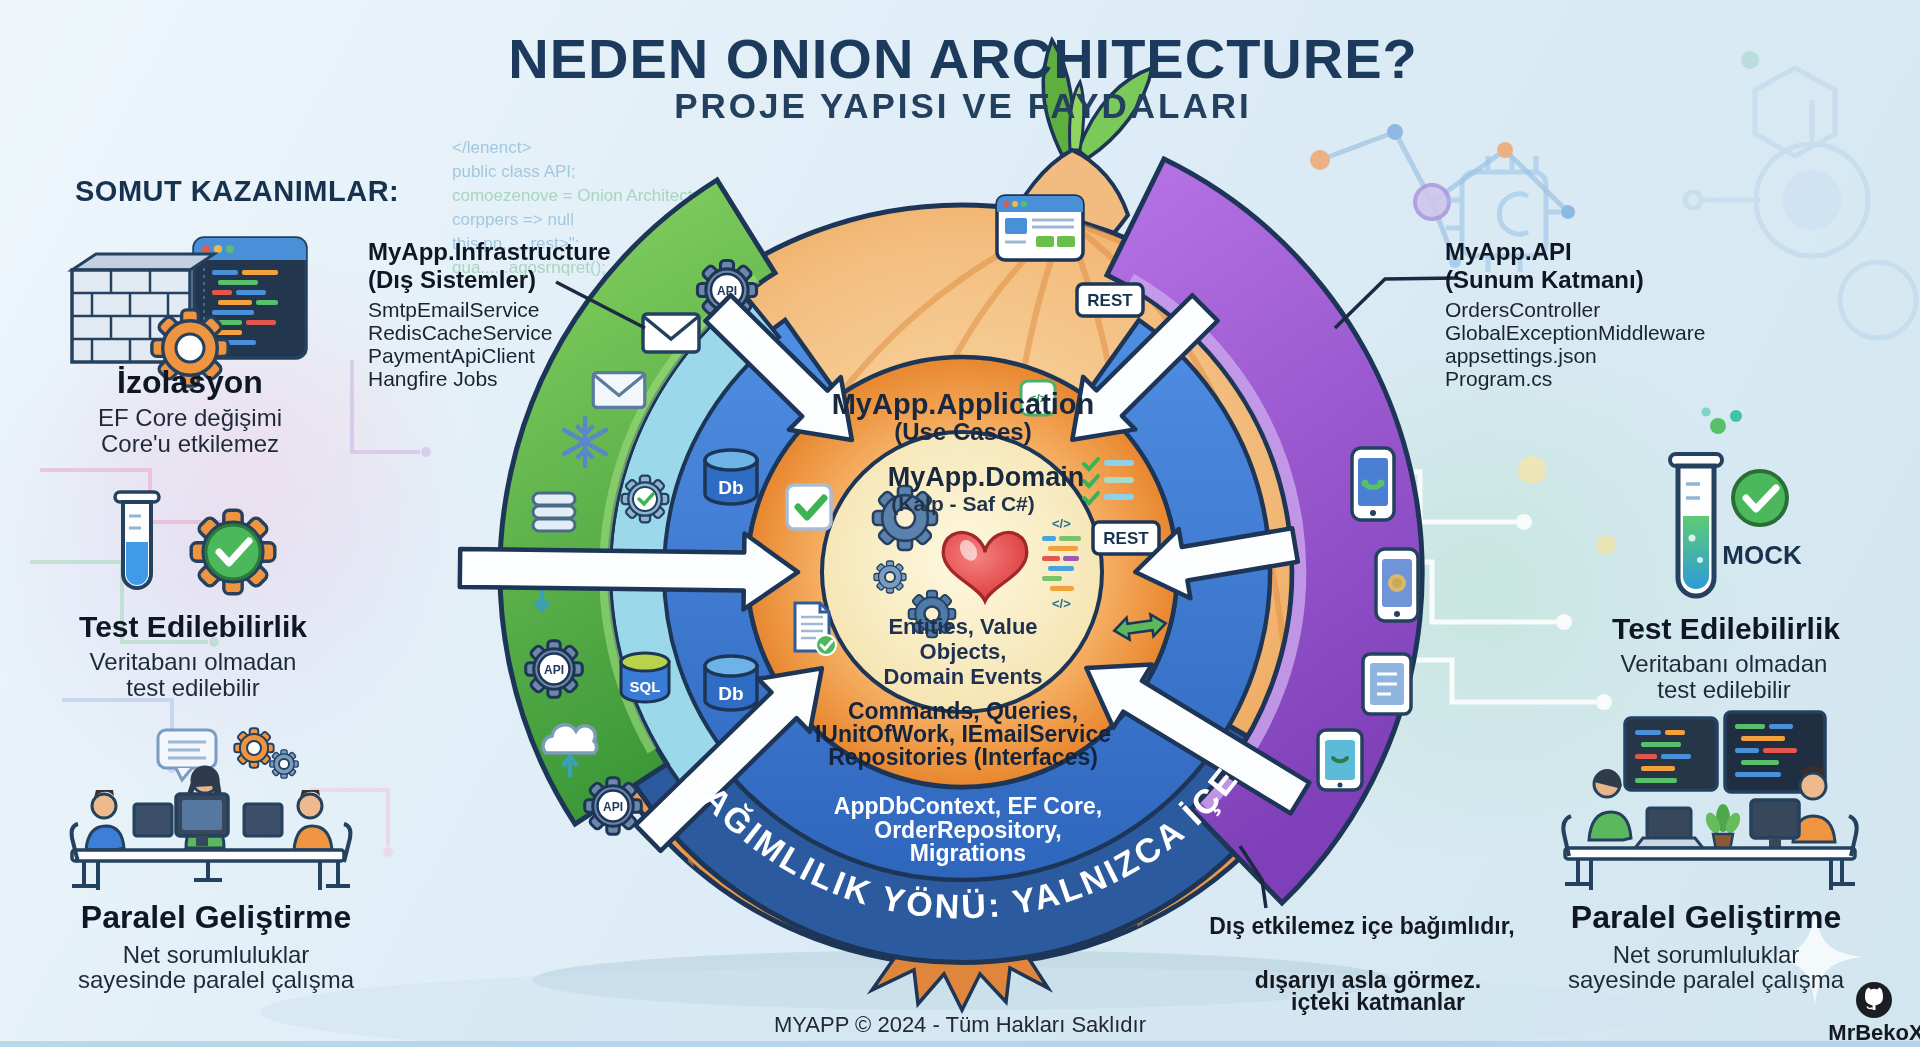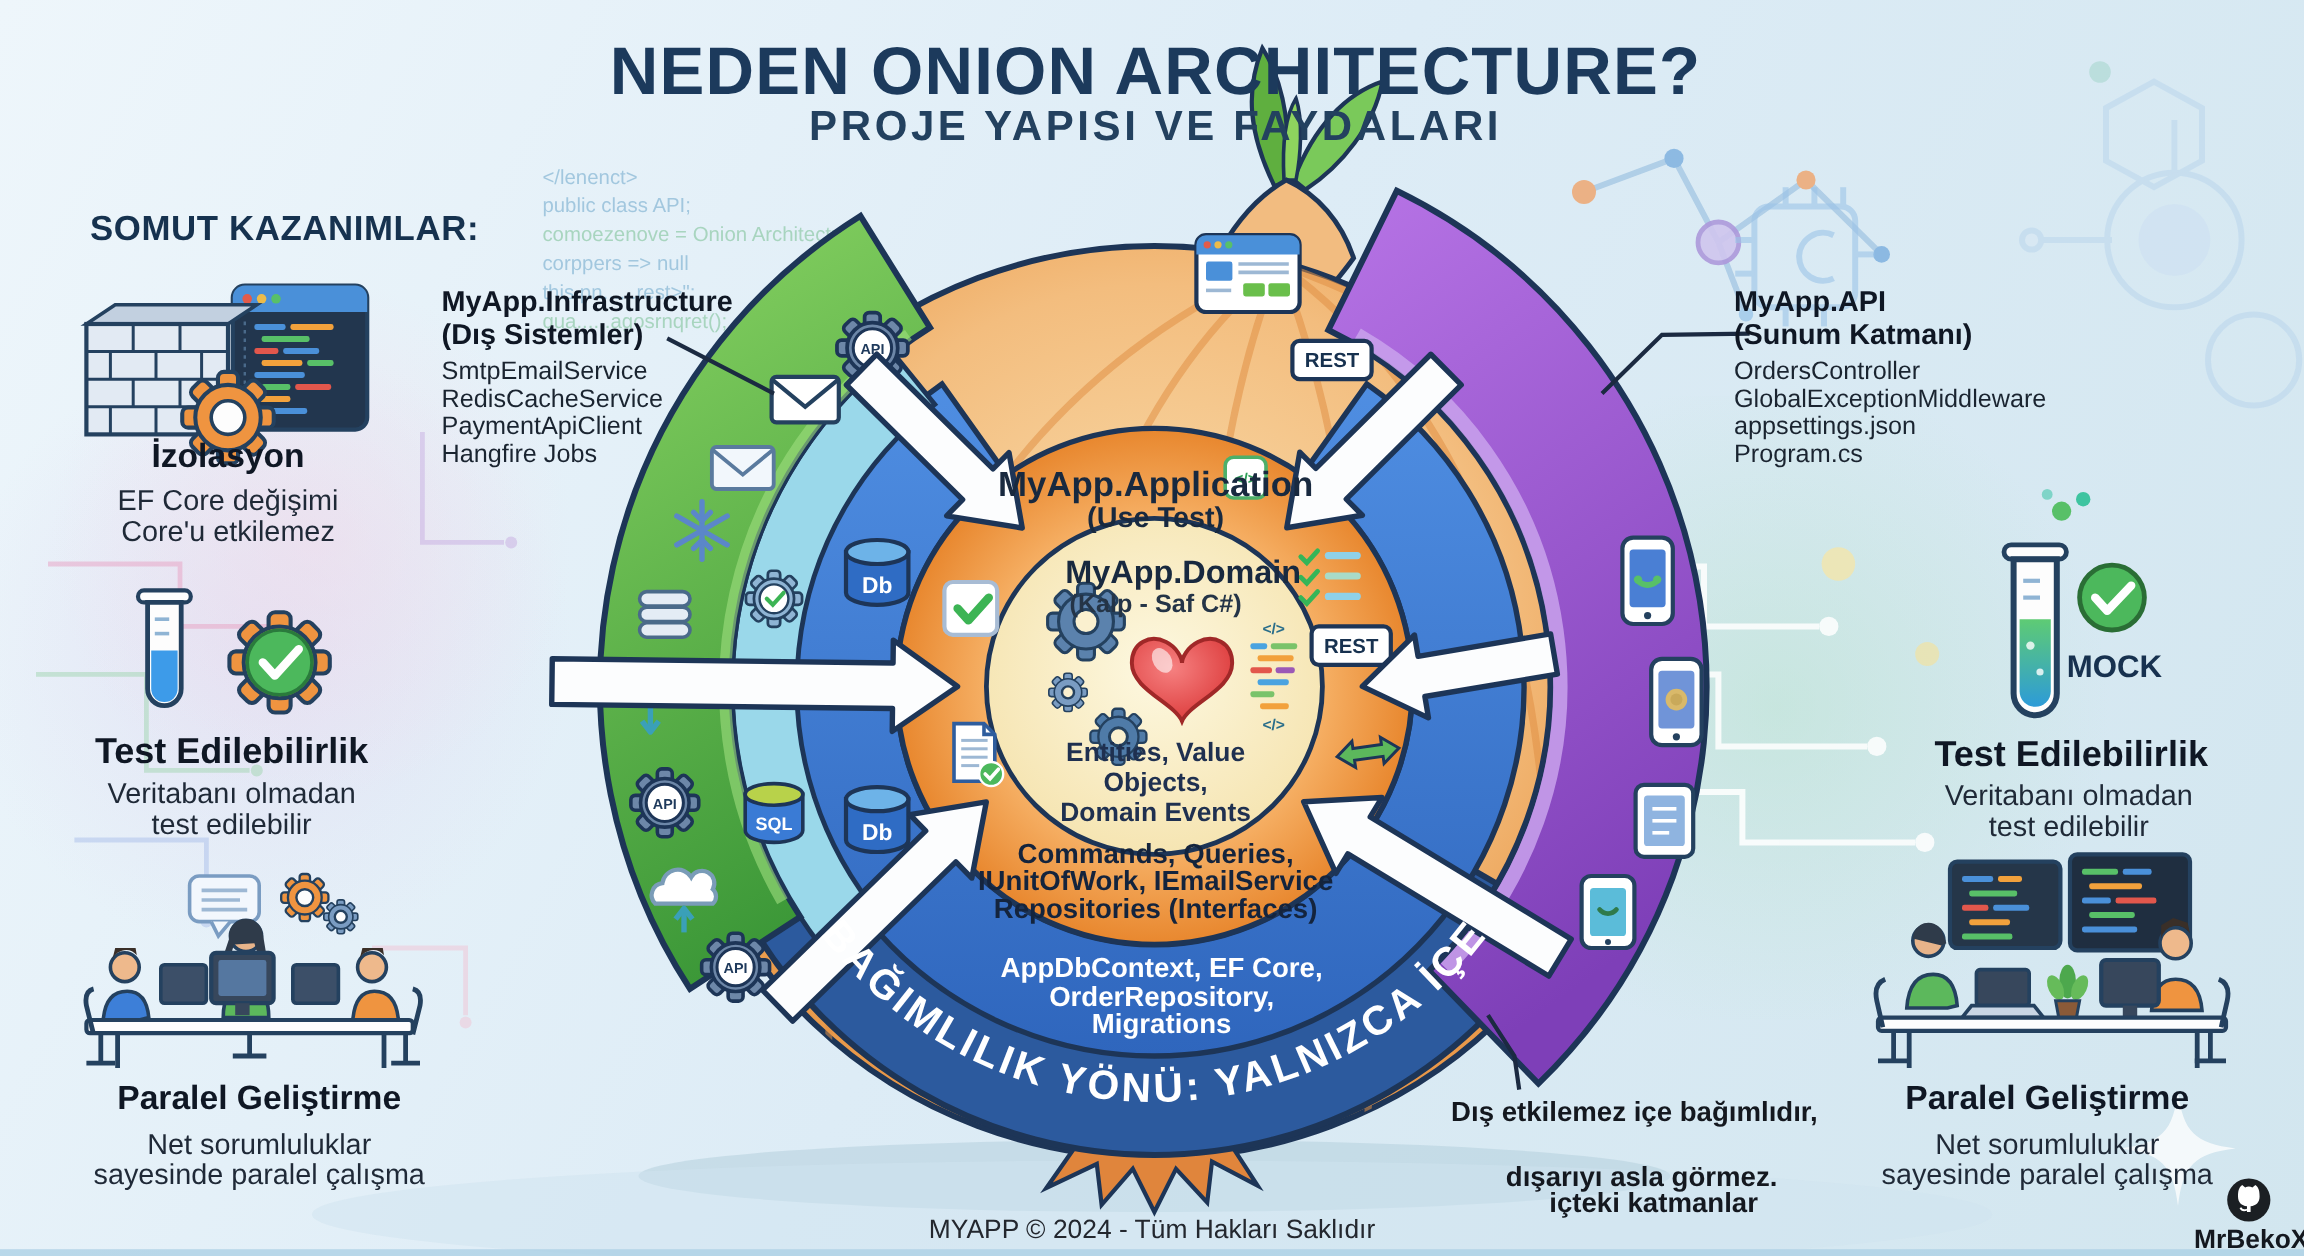--- a/index.html
+++ b/index.html
@@ -9,21 +9,21 @@
   .tint{position:absolute;pointer-events:none;}
   .t1{left:-40px;top:280px;width:520px;height:520px;background:radial-gradient(circle,rgba(224,214,240,.55),rgba(224,214,240,0) 70%);}
   .t2{left:1180px;top:330px;width:600px;height:520px;background:radial-gradient(circle,rgba(183,226,203,.5),rgba(183,226,203,0) 70%);}
   .t3{left:40px;top:230px;width:440px;height:440px;background:radial-gradient(circle,rgba(246,214,229,.4),rgba(246,214,229,0) 70%);}
   svg.diagram{position:absolute;left:0;top:0;}
   .ov{position:absolute;white-space:nowrap;color:#111827;}
   .ovc{transform:translateX(-50%);text-align:center;}
   .page-title{font-size:56px;font-weight:800;letter-spacing:1px;color:#1c3a5c;}
   .page-sub{font-size:35px;font-weight:700;letter-spacing:3px;color:#23415f;}
   .somut{font-size:29px;font-weight:800;letter-spacing:.5px;color:#16324f;}
-  .btitle{font-size:28px;font-weight:800;color:#0f1724;}
+  .btitle{font-size:32px;font-weight:800;color:#0f1724;}
   .bline{font-size:24px;font-weight:500;color:#1f2937;}
   .ann-title{font-size:24px;font-weight:800;color:#0f1724;line-height:28px;}
   .ann-item{font-size:21px;font-weight:500;color:#1a2430;line-height:23px;}
   .on-big{font-size:29px;font-weight:800;color:#18293f;}
   .on-med{font-size:24px;font-weight:800;color:#18293f;}
   .on-core{font-size:27px;font-weight:700;color:#18293f;margin-left:23px;}
   .on-core-sub{font-size:21px;font-weight:800;color:#243447;}
   .on-ent{font-size:22px;font-weight:800;color:#1f3050;line-height:25px;}
   .on-cmd{font-size:23px;font-weight:800;color:#14243d;line-height:23px;}
   .on-db{font-size:23px;font-weight:800;color:#ffffff;line-height:24px;}
@@ -580,21 +580,21 @@
   <div class="ov" style="left:1445px;top:238px;">
     <div class="ann-title">MyApp.API</div>
     <div class="ann-title">(Sunum Katmanı)</div>
     <div class="ann-item" style="margin-top:4px;">OrdersController</div>
     <div class="ann-item">GlobalExceptionMiddleware</div>
     <div class="ann-item">appsettings.json</div>
     <div class="ann-item">Program.cs</div>
   </div>
 
   <div class="ov ovc on-big" style="left:963px;top:388px;">MyApp.Application</div>
-  <div class="ov ovc on-med" style="left:963px;top:418px;">(Use Test)</div>
+  <div class="ov ovc on-med" style="left:963px;top:418px;">(Use Cases)</div>
   <div class="ov ovc on-core" style="left:963px;top:462px;">MyApp.Domain</div>
   <div class="ov ovc on-core-sub" style="left:963px;top:492px;">(Kalp - Saf C#)</div>
   <div class="ov ovc on-ent" style="left:963px;top:614px;">Entities, Value</div>
   <div class="ov ovc on-ent" style="left:963px;top:639px;">Objects,</div>
   <div class="ov ovc on-ent" style="left:963px;top:664px;">Domain Events</div>
   <div class="ov ovc on-cmd" style="left:963px;top:700px;">Commands, Queries,</div>
   <div class="ov ovc on-cmd" style="left:963px;top:723px;">IUnitOfWork, IEmailService</div>
   <div class="ov ovc on-cmd" style="left:963px;top:746px;">Repositories (Interfaces)</div>
   <div class="ov ovc on-db" style="left:968px;top:794px;">AppDbContext, EF Core,</div>
   <div class="ov ovc on-db" style="left:968px;top:818px;">OrderRepository,</div>

